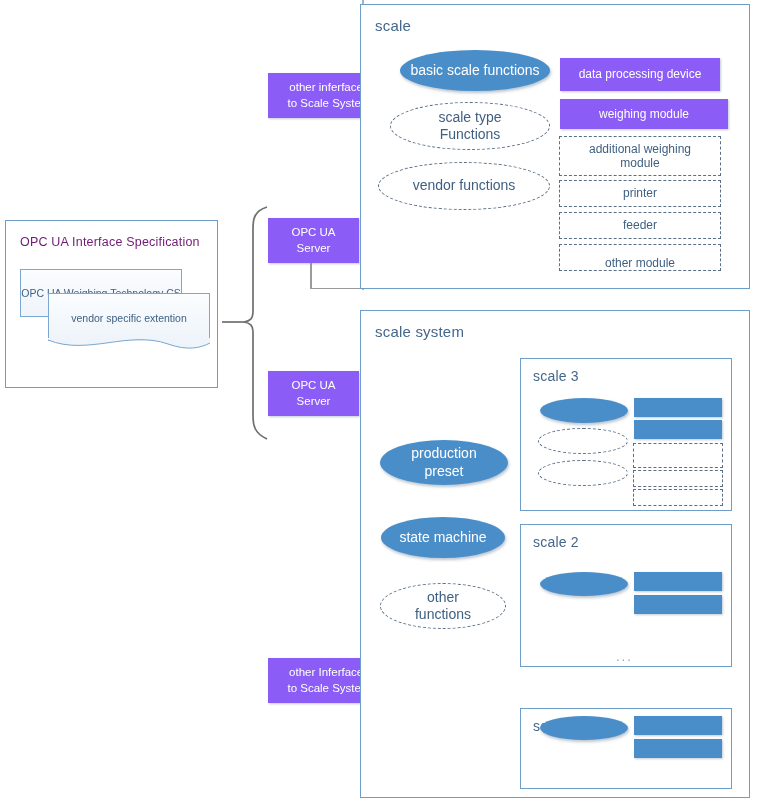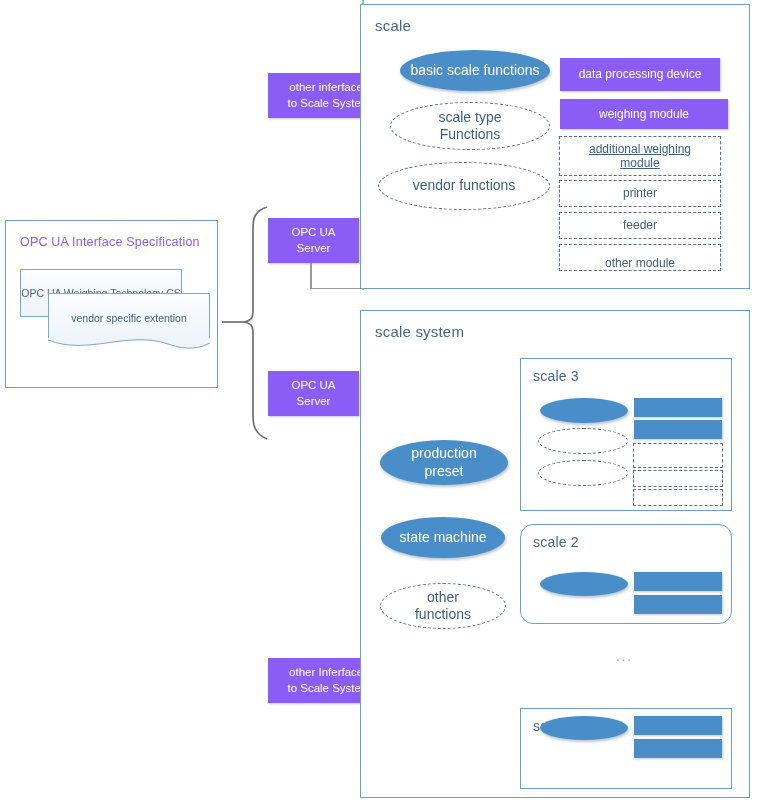--- a/index.html
+++ b/index.html
@@ -34,21 +34,21 @@
 
   .bar{position:absolute;background:#4a8ec9;box-shadow:1px 1px 2px rgba(120,140,160,.45);}
   .bardash{position:absolute;box-sizing:border-box;background:#fff;
            border:1.6px dashed #5a6f86;}
 
   .vline{position:absolute;background:#9fb4c6;width:1.5px;}
   .hline{position:absolute;background:#8c8c8c;height:1.3px;}
 
   
   #spec-panel{left:5px;top:220px;width:213px;height:168px;}
-  #spec-title{left:14px;top:14px;font-size:12.5px;color:#8b5cf6;}
+  #spec-title{left:14px;top:14px;font-size:12.5px;color:#701a75;}
   .doc{position:absolute;box-sizing:border-box;border:1px solid #7ba7d0;
        background:linear-gradient(180deg,#fbfdff 0%,#eef4fa 100%);
        color:#3f6184;font-size:10.5px;display:flex;align-items:center;
        justify-content:center;text-align:center;}
   #doc-cs{left:14px;top:48px;width:162px;height:48px;}
   #doc-vendor{left:42px;top:72px;width:162px;height:48px;border-bottom:none;}
   #doc-vendor .wave{position:absolute;left:-1px;right:-1px;bottom:-13px;height:16px;}
 
   .brace{position:absolute;}
   .dots{position:absolute;font-size:13px;letter-spacing:2px;color:#8aa6bf;}
@@ -134,21 +134,21 @@
   </div>
 
   <div class="bluebox big" style="left:560px;top:58px;width:160px;height:33px;">
     <span>data processing device</span>
   </div>
 
   <div class="bluebox big" style="left:560px;top:99px;width:168px;height:30px;">
     <span>weighing module</span>
   </div>
 
-  <div class="dashbox" style="left:559px;top:136px;width:162px;height:40px;text-decoration:underline;">
+  <div class="dashbox" style="left:559px;top:136px;width:162px;height:40px;">
     <div>
       <div>additional weighing</div>
       <div>module</div>
     </div>
   </div>
 
   <div class="dashbox" style="left:559px;top:180px;width:162px;height:27px;">
     <span>printer</span>
   </div>
 
@@ -187,21 +187,21 @@
   </div>
   <div class="ellipse plain" style="left:540px;top:398px;width:88px;height:25px;"></div>
   <div class="ellipse dash plain" style="left:538px;top:428px;width:90px;height:26px;"></div>
   <div class="ellipse dash plain" style="left:538px;top:460px;width:90px;height:26px;"></div>
   <div class="bar" style="left:634px;top:398px;width:88px;height:19px;"></div>
   <div class="bar" style="left:634px;top:420px;width:88px;height:19px;"></div>
   <div class="bardash" style="left:633px;top:443px;width:90px;height:25px;"></div>
   <div class="bardash" style="left:633px;top:470px;width:90px;height:17px;"></div>
   <div class="bardash" style="left:633px;top:489px;width:90px;height:17px;"></div>
 
-  <div class="box container" style="left:520px;top:524px;width:212px;height:100px;border-radius:13px;">
+  <div class="box container" style="left:520px;top:524px;width:212px;height:143px;">
     <div class="container-title" style="left:12px;top:9px;font-size:14px;">scale 2</div>
   </div>
   <div class="ellipse plain" style="left:540px;top:572px;width:88px;height:24px;"></div>
   <div class="bar" style="left:634px;top:572px;width:88px;height:19px;"></div>
   <div class="bar" style="left:634px;top:595px;width:88px;height:19px;"></div>
 
   <div class="dots" style="left:616px;top:649px;">...</div>
 
   <div class="box container" style="left:520px;top:668px;width:212px;height:81px;margin-top:40px;">
     <div class="container-title" style="left:12px;top:9px;font-size:14px;">scale N</div>

